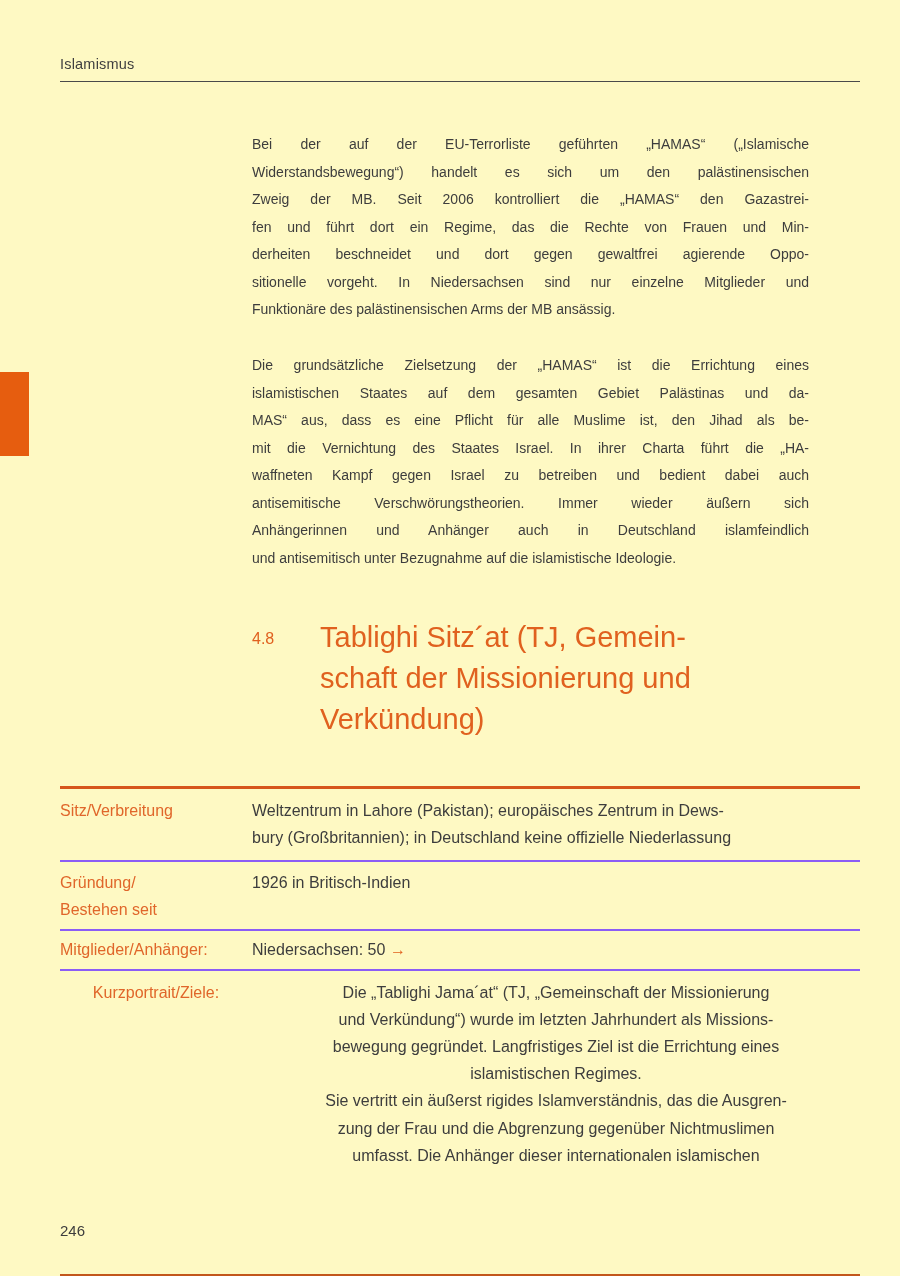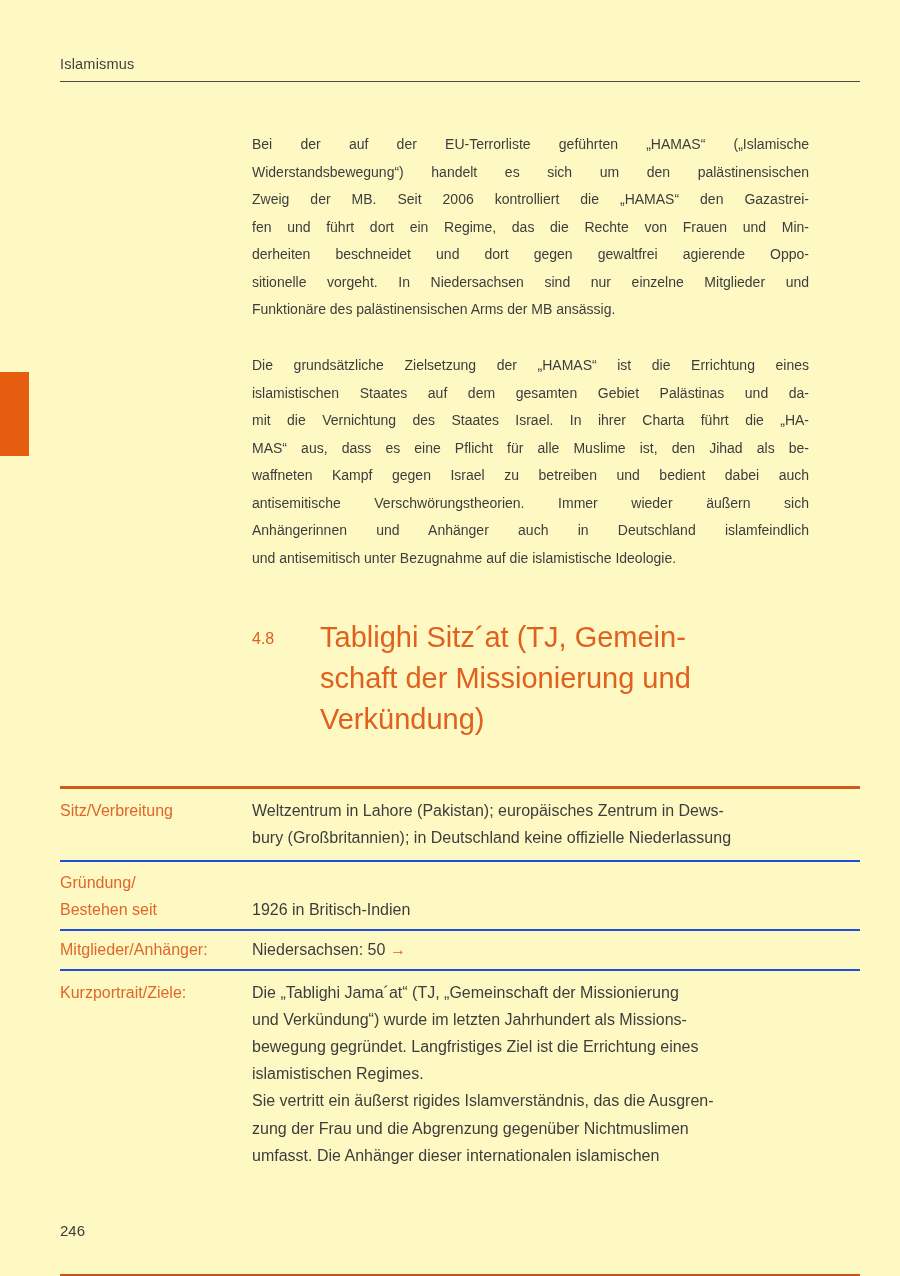--- a/index.html
+++ b/index.html
@@ -46,35 +46,35 @@
   .section-title {
     font-size:29px; line-height:41px; color:#e0611f; font-weight:400;
   }
   
   .profile-table {
     position:absolute; left:60px; top:786px; width:800px;
     border-top:3px solid #d6561c;
   }
   .trow {
     display:flex;
-    border-bottom:2px solid #1d4ed8;
+    border-bottom:2px solid #8b5cf6;
   }
   .trow:last-child { border-bottom:none; }
   .trow .label {
     flex:0 0 192px; width:192px;
     color:#e0662a; font-size:16px; line-height:27px;
   }
   .trow .value {
     flex:1;
     font-size:16px; line-height:27.2px; color:#3d3d3d;
   }
   .row-1 { padding:8px 0 9px; }
-  .row-2 { padding:7px 0 6px;align-items:flex-end; }
+  .row-2 { padding:7px 0 6px; }
   .row-3 { padding:5px 0 5px; }
-  .row-4 { padding:8px 0 12px; }
+  .row-4 { padding:8px 0 12px;text-align:center; }
   .arrow { color:#e0611f; }
   
   .page-number {
     position:absolute; left:60px; top:1222px;
     font-size:15px; color:#3d3d3d;
   }
   .footer-rule {
     position:absolute; left:60px; bottom:0;
     width:800px; height:2px; background:#c2571c;
   }
@@ -95,22 +95,22 @@
       <div class="line">Zweig der MB. Seit 2006 kontrolliert die „HAMAS“ den Gazastrei-</div>
       <div class="line">fen und führt dort ein Regime, das die Rechte von Frauen und Min-</div>
       <div class="line">derheiten beschneidet und dort gegen gewaltfrei agierende Oppo-</div>
       <div class="line">sitionelle vorgeht. In Niedersachsen sind nur einzelne Mitglieder und</div>
       <div class="line">Funktionäre des palästinensischen Arms der MB ansässig.</div>
     </div>
 
   <div class="copy para2 justify">
       <div class="line">Die grundsätzliche Zielsetzung der „HAMAS“ ist die Errichtung eines</div>
       <div class="line">islamistischen Staates auf dem gesamten Gebiet Palästinas und da-</div>
+      <div class="line">MAS“ aus, dass es eine Pflicht für alle Muslime ist, den Jihad als be-</div>
       <div class="line">mit die Vernichtung des Staates Israel. In ihrer Charta führt die „HA-</div>
-      <div class="line">MAS“ aus, dass es eine Pflicht für alle Muslime ist, den Jihad als be-</div>
       <div class="line">waffneten Kampf gegen Israel zu betreiben und bedient dabei auch</div>
       <div class="line">antisemitische Verschwörungstheorien. Immer wieder äußern sich</div>
       <div class="line">Anhängerinnen und Anhänger auch in Deutschland islamfeindlich</div>
       <div class="line">und antisemitisch unter Bezugnahme auf die islamistische Ideologie.</div>
     </div>
 
   <div class="section-heading">
     <div class="section-number">4.8</div>
     <div class="section-title">
         <div class="line">Tablighi Sitz´at (TJ, Gemein-</div>

